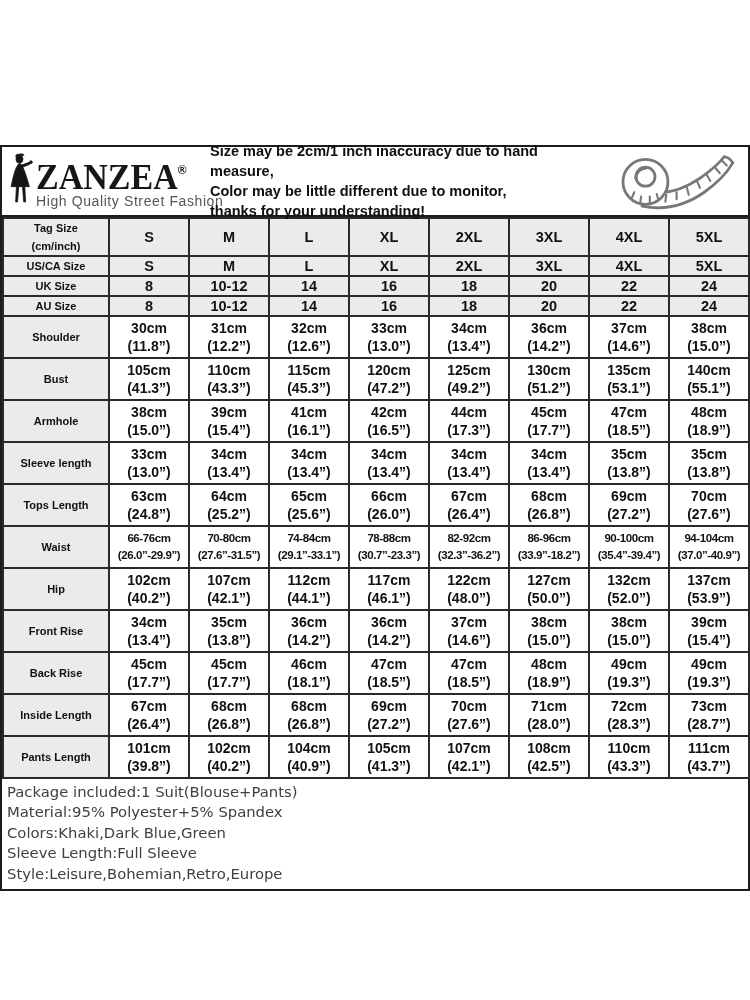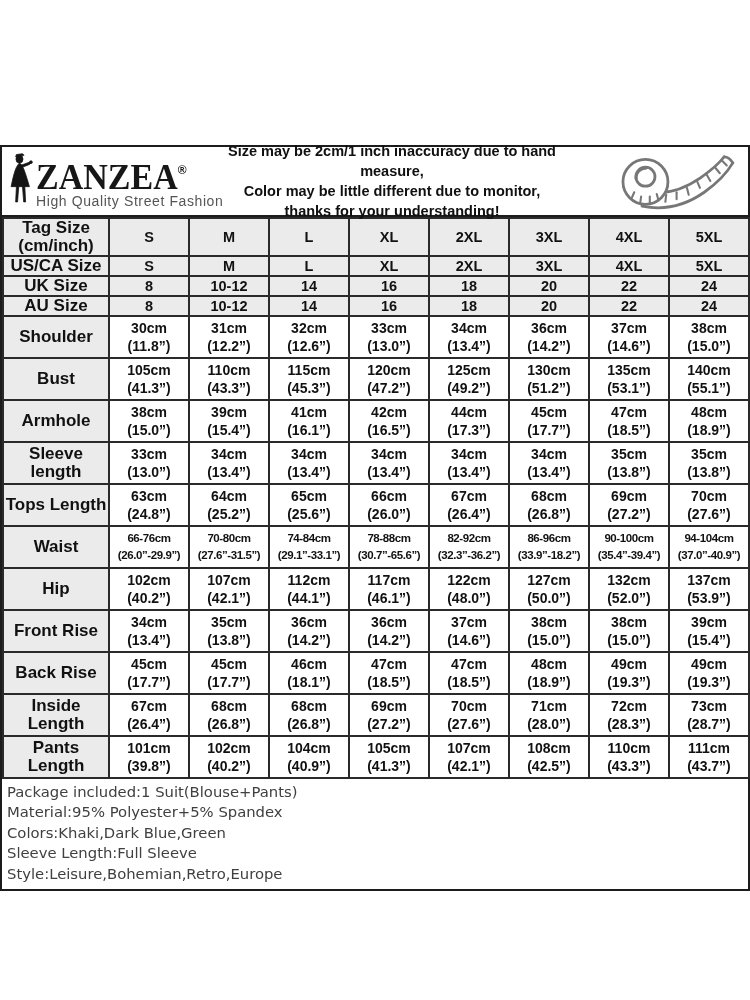--- a/index.html
+++ b/index.html
@@ -55,21 +55,21 @@
   }
   .brand-tagline {
     font-size: 14px;
     letter-spacing: 0.6px;
     color: #555;
     margin-top: 0px;
     white-space: nowrap;
   }
   .disclaimer {
     flex: 1;
-    text-align: center;
+    text-align: left;
     font-weight: bold;
     font-size: 14.5px;
     line-height: 20px;
     color: #101010;
     padding-right: 8px;
   }
   .tape-block {
     width: 148px;
     flex-shrink: 0;
     display: flex;
@@ -87,21 +87,21 @@
   .size-table th, .size-table td {
     border: 2px solid #2a2a2a;
     text-align: center;
     vertical-align: middle;
     font-weight: bold;
     white-space: pre-line;
     padding: 0 1px;
   }
   .size-table th {
     background: #ebebeb;
-    font-size: 17px;
+    font-size: 11px;
     line-height: 18px;
   }
   .size-table tr.size-row    { height: 15px; }
   .size-table tr.size-row td { background: #ebebeb; font-size: 14.5px; }
   .size-table tr.measure-row    { height: 42px; }
   .size-table tr.measure-row td { background: #ffffff; font-size: 14px; line-height: 18px; }
   .size-table tr.compact td {
     font-size: 11.5px;
     letter-spacing: -0.4px;
     line-height: 17px;
@@ -330,21 +330,21 @@
           </tr>
           <tr class="measure-row compact">
             <th>Waist</th>
             <td>66-76cm
 (26.0”-29.9”)</td>
             <td>70-80cm
 (27.6”-31.5”)</td>
             <td>74-84cm
 (29.1”-33.1”)</td>
             <td>78-88cm
-(30.7”-65.6”)</td>
+(30.7”-23.3”)</td>
             <td>82-92cm
 (32.3”-36.2”)</td>
             <td>86-96cm
 (33.9”-18.2”)</td>
             <td>90-100cm
 (35.4”-39.4”)</td>
             <td>94-104cm
 (37.0”-40.9”)</td>
           </tr>
           <tr class="measure-row">

